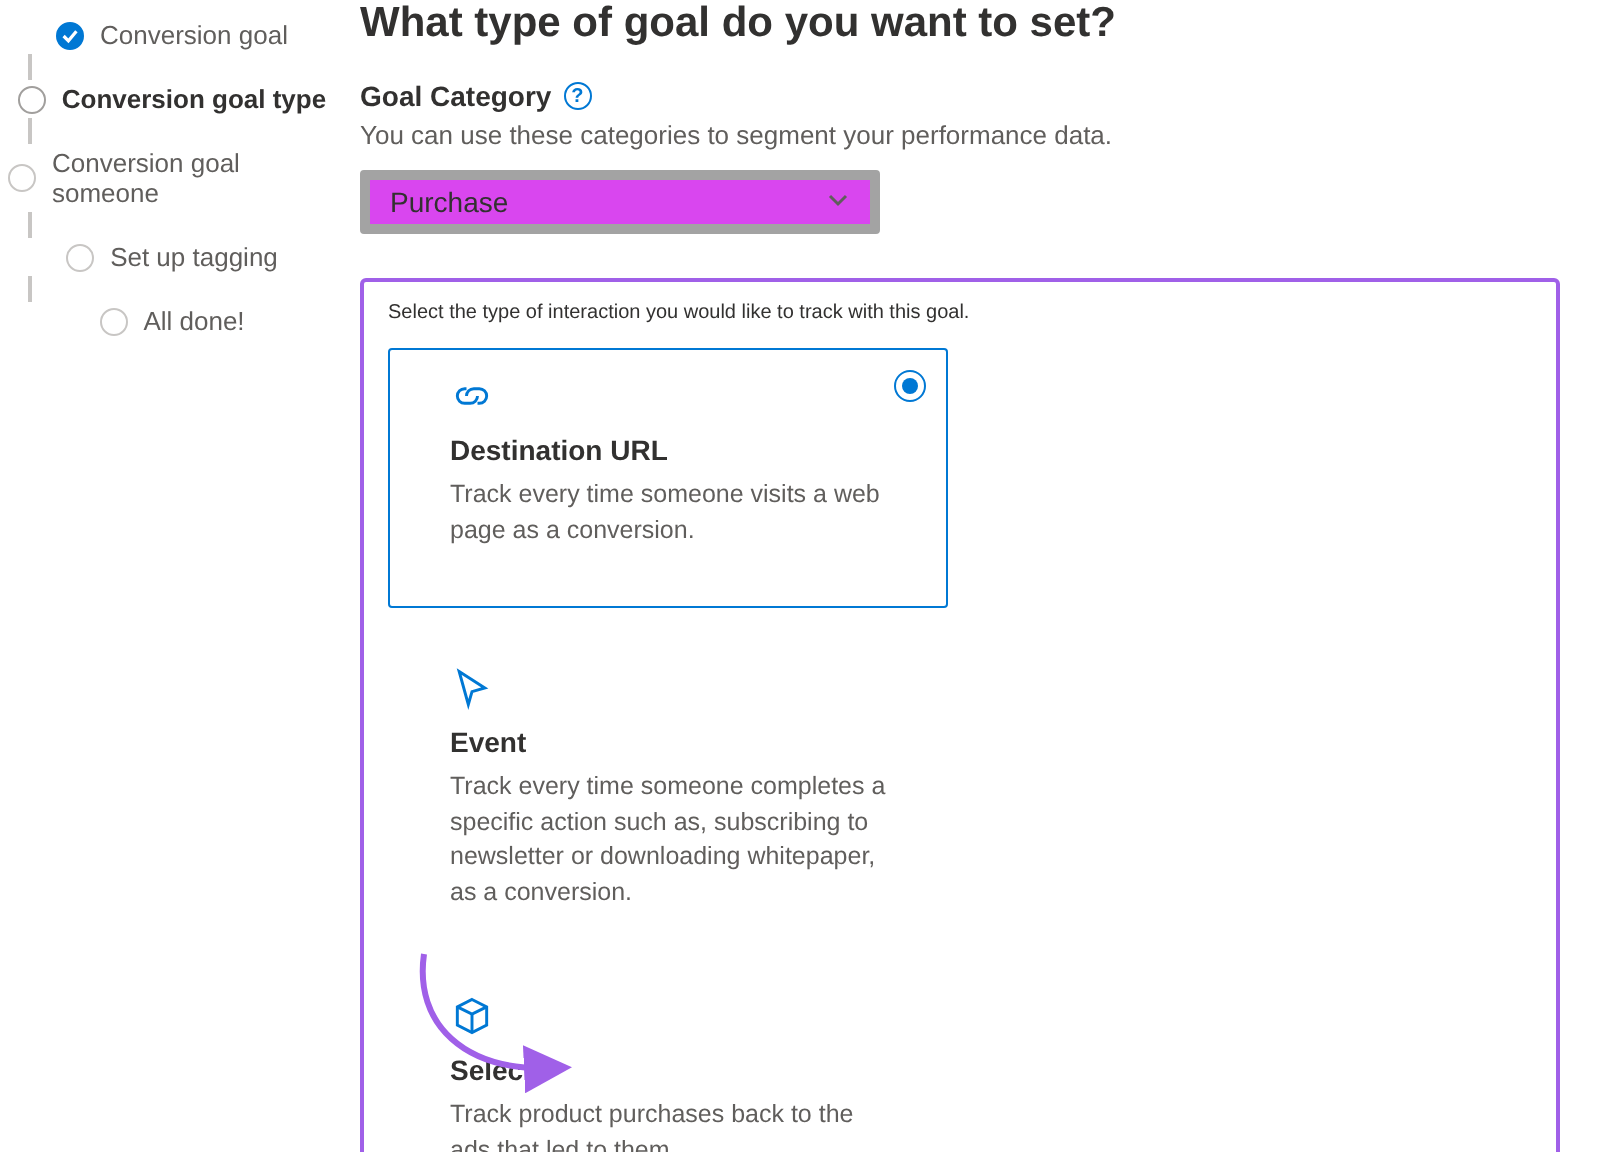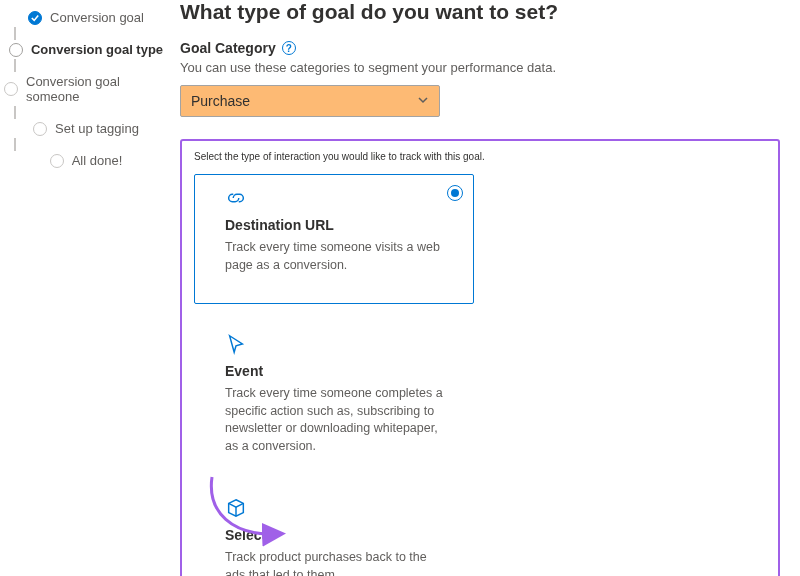--- a/index.html
+++ b/index.html
@@ -50,23 +50,23 @@
   
   .main { flex: 1; padding: 0 20px 20px 0; }
   h1 { font-size: 21px; font-weight: 600; margin-bottom: 16px; }
   .section-label { font-weight: 600; font-size: 14px; display: flex; align-items: center; gap: 6px; }
   .help-icon {
     width: 14px; height: 14px; border: 1px solid #0078d4; border-radius: 50%;
     color: #0078d4; font-size: 10px; display: inline-flex; align-items: center; justify-content: center;
   }
   .hint { color: #605e5c; font-size: 13px; margin: 4px 0 10px; }
   .select {
-    width: 260px; height: 32px; border: 1px solid #a3a3a3;
+    width: 260px; height: 32px; border: 5px solid #a3a3a3;
     display: flex; align-items: center; justify-content: space-between;
-    padding: 0 10px; font-size: 14px; color: #323130; background: #fdba74;
+    padding: 0 10px; font-size: 14px; color: #323130; background: #d946ef;
     border-radius: 2px; cursor: pointer;
   }
   .chev { color: #605e5c; }
   .goal-type-box {
     border: 2.5px solid #a060e8;
     border-radius: 3px;
     margin-top: 22px;
     padding: 10px 12px 18px 12px;
   }
   .gt-title { font-weight: 600; margin-bottom: 6px; }

